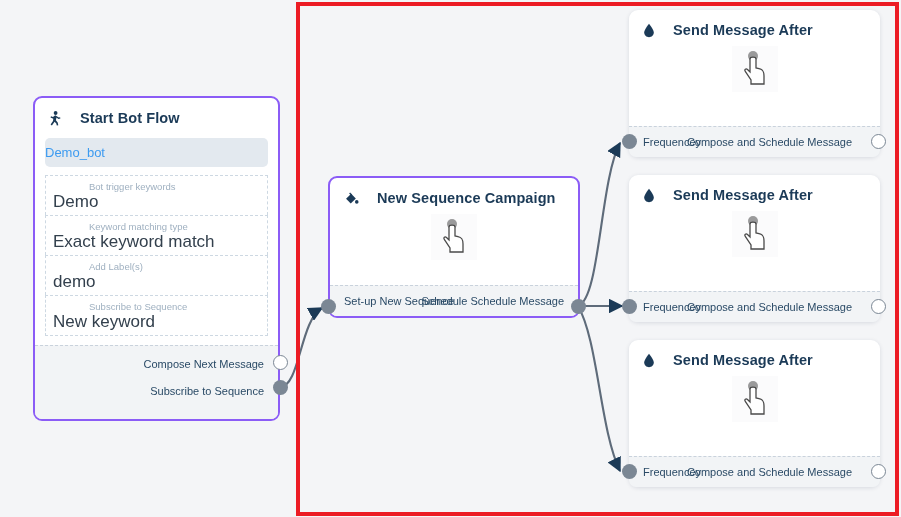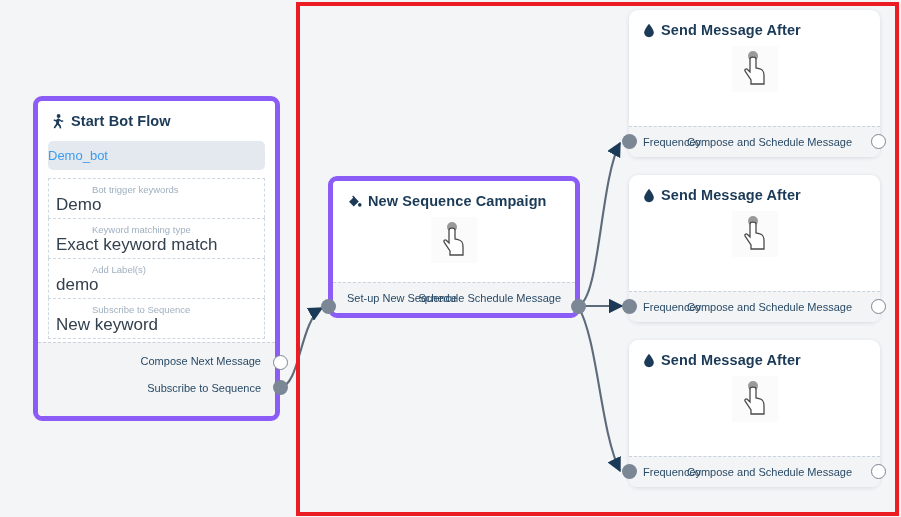--- a/index.html
+++ b/index.html
@@ -25,24 +25,24 @@
   #edges { position: absolute; left: 0; top: 0; width: 901px; height: 517px; z-index: 5; }
 
   
   .node {
     position: absolute;
     background: #ffffff;
     border-radius: 9px;
     z-index: 10;
     box-shadow: 0 1px 4px rgba(20,40,70,.13);
   }
-  .node.selected { border: 5px solid #8b5cf6; box-shadow: none; }
+  .node.selected { border: 2px solid #8b5cf6; box-shadow: none; }
 
   .node-head {
-    display: flex; align-items: center; gap: 6px;
+    display: flex; align-items: center; gap: 18px;
     padding: 12px 14px 2px 14px;
   }
   .node-title {
     font-size: 14.5px; font-weight: bold; color: #1b3a57;
     letter-spacing: .1px; white-space: nowrap;
   }
   .node-icon { display: flex; align-items: center; line-height: 0; }
 
   
   .node-foot {

